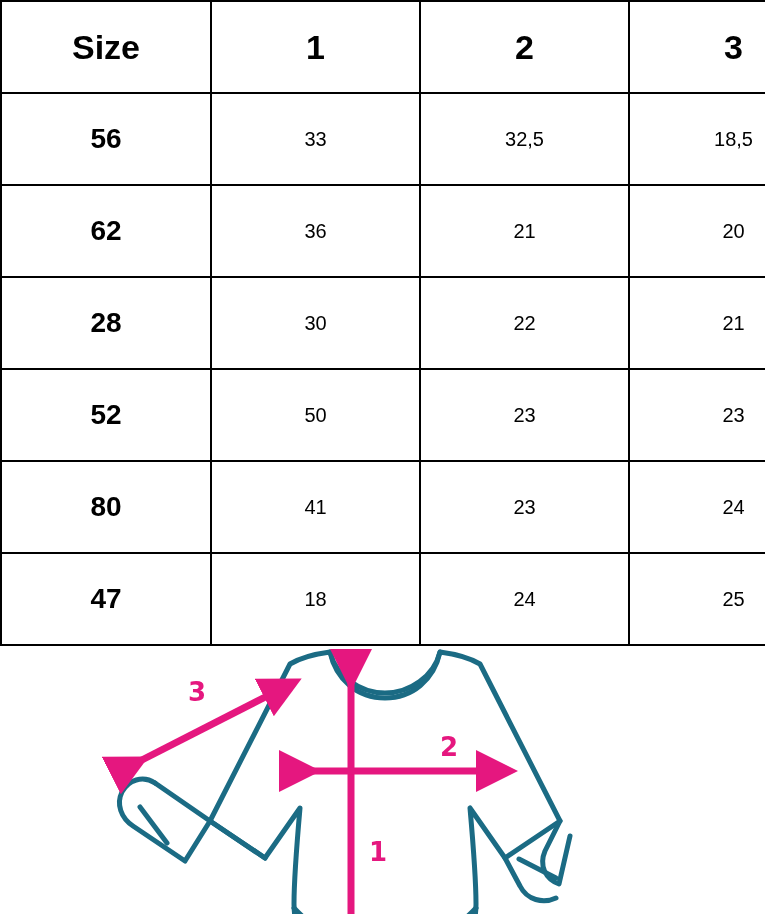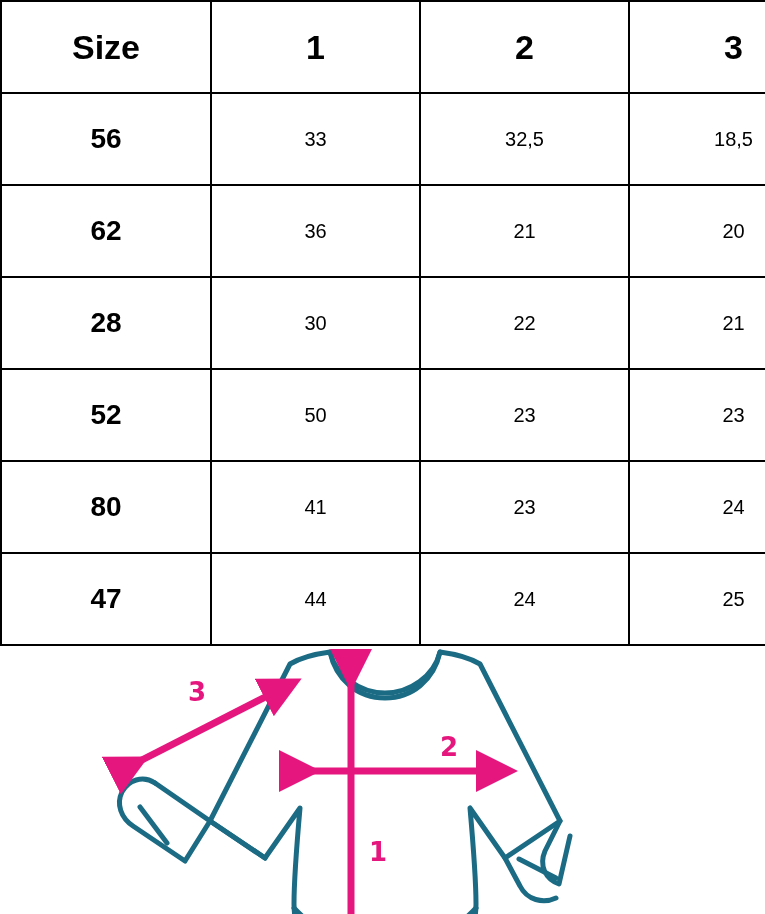--- a/index.html
+++ b/index.html
@@ -103,21 +103,21 @@
         <td class="value">23</td>
       </tr>
       <tr>
         <td class="rowhead">80</td>
         <td class="value">41</td>
         <td class="value">23</td>
         <td class="value">24</td>
       </tr>
       <tr>
         <td class="rowhead">47</td>
-        <td class="value">44</td>
+        <td class="value">18</td>
         <td class="value">24</td>
         <td class="value">25</td>
       </tr>
     </tbody>
   </table>
 
   <div class="diagram">
     <svg width="765" height="370" viewBox="0 0 765 370" xmlns="http://www.w3.org/2000/svg">
       <defs>
         <marker id="arrHead" markerWidth="6" markerHeight="6" refX="3" refY="3" orient="auto">

